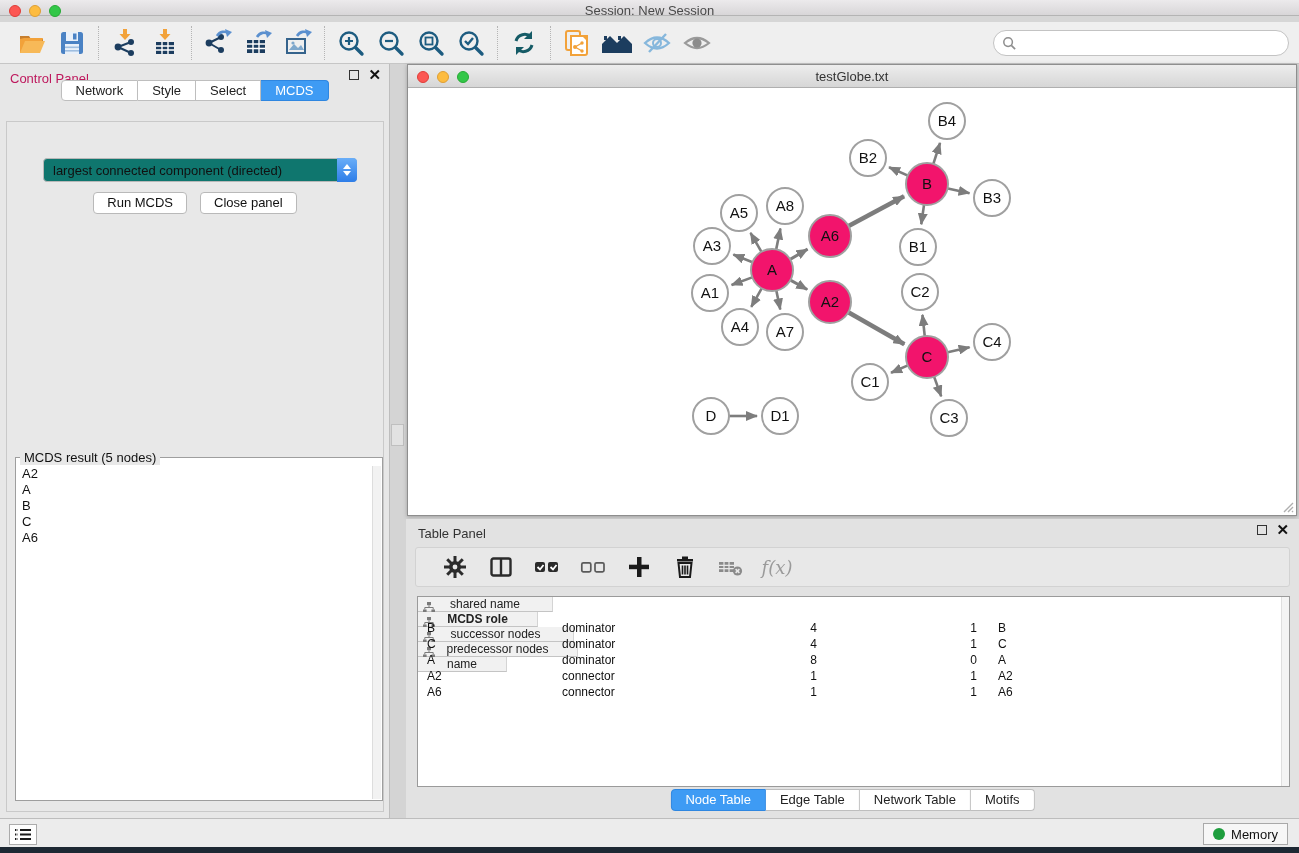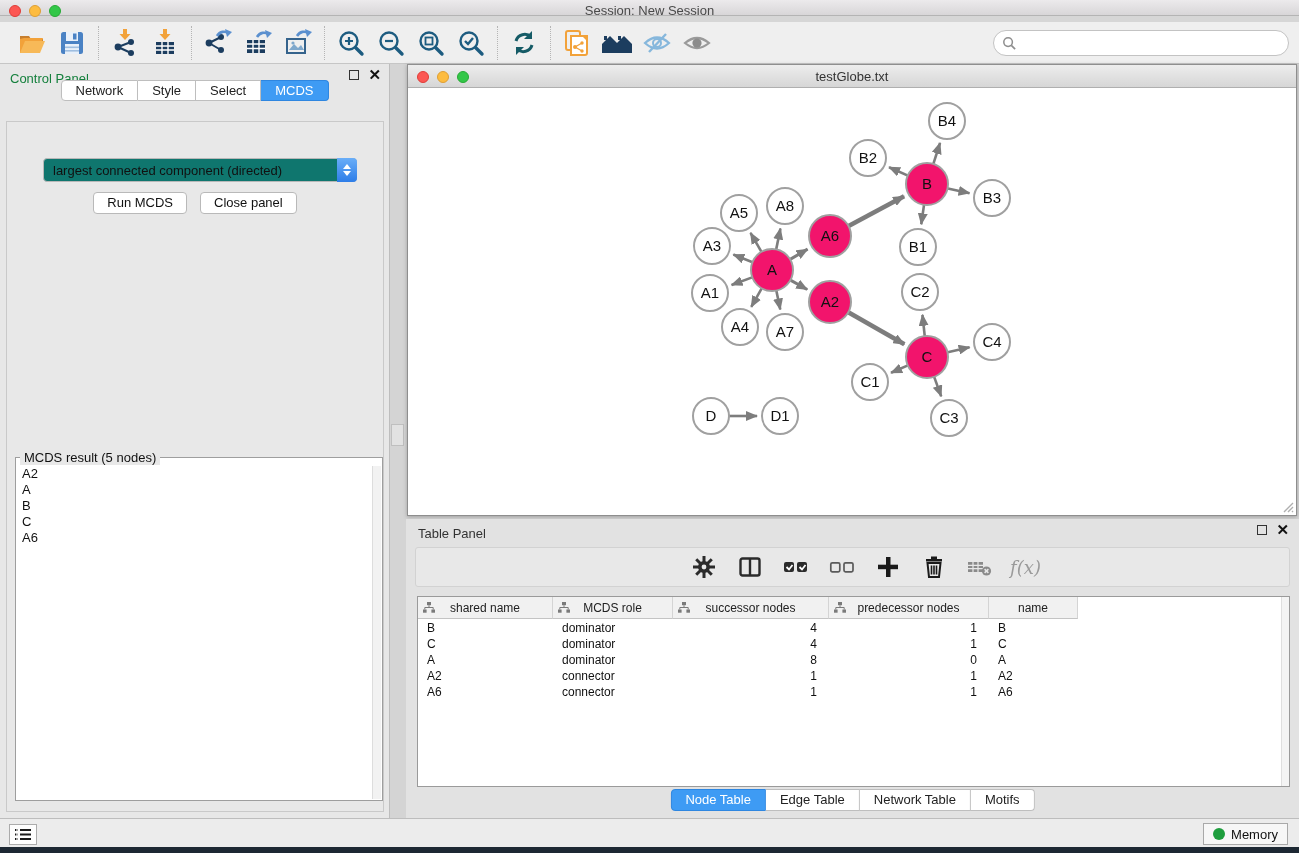--- a/index.html
+++ b/index.html
@@ -24,21 +24,21 @@
   .search-wrap { position:absolute; right:10px; top:8px; width:296px; height:26px; background:#fff;
     border:1px solid #C3C3C3; border-radius:13px; display:flex; align-items:center; padding-left:8px; }
   .search-wrap input { border:none; outline:none; flex:1; font-size:13px; background:transparent; margin-left:5px; font-family:"Liberation Sans",sans-serif;}
 
   
   .main { position:absolute; left:0; top:64px; width:1299px; height:754px; background:#D4D4D4; }
 
   
   .control-panel { position:absolute; left:0; top:0; width:390px; height:754px; background:#E7E7E7; border-right:1px solid #BDBDBD; }
   .panel-head { position:absolute; left:0; top:0; width:100%; height:28px; }
-  .panel-title { position:absolute; left:10px; top:7px; font-size:13px; color:#15803d; }
+  .panel-title { position:absolute; left:10px; top:7px; font-size:13px; color:#be185d; }
   .panel-ctrls { position:absolute; right:8px; top:6px; display:flex; gap:9px; align-items:center; }
   .float-box { width:10px; height:10px; border:1.5px solid #333; display:inline-block; }
   .close-x { font-weight:bold; font-size:15px; color:#111; line-height:10px; }
   .seg-tabs { position:absolute; display:flex; }
   .cp-tabs { left:50%; transform:translateX(-50%); top:16px; }
   .seg-tab { height:21px; line-height:19px; padding:0 14px; background:#FFF; border:1px solid #BEBEBE; border-left:none;
     font-size:13px; color:#222; text-align:center; }
   .seg-tab:first-child { border-left:1px solid #BEBEBE; border-radius:4px 0 0 4px; }
   .seg-tab:last-child { border-radius:0 4px 4px 0; }
   .seg-tab.active { background:#3E9BF4; border-color:#2E86E0; color:#fff; }
@@ -70,25 +70,25 @@
   .net-titlebar .lights { top:6px; }
   .net-title { position:absolute; left:0; right:0; top:4px; text-align:center; font-size:13px; color:#333; }
   .net-canvas { position:absolute; left:0; top:23px; right:0; bottom:0; background:#fff; overflow:hidden; }
   .resize-grip { position:absolute; right:2px; bottom:2px; }
 
   
   .table-panel { position:absolute; left:406px; top:455px; width:893px; height:299px; background:#E2E2E2; }
   .tp-title { position:absolute; left:12px; top:7px; font-size:13px; color:#333; }
   .tp-ctrls { position:absolute; right:10px; top:6px; display:flex; gap:9px; align-items:center; }
   .tp-toolbar { position:absolute; left:9px; top:28px; width:875px; height:40px; background:#E8E8E8;
-    border:1px solid #D2D2D2; border-radius:3px; display:flex; align-items:center; gap:16px; padding-left:24px;justify-content:center; }
+    border:1px solid #D2D2D2; border-radius:3px; display:flex; align-items:center; gap:16px; padding-left:24px; }
   .tt-btn { width:30px; height:30px; display:flex; align-items:center; justify-content:center; }
   .fx { font-family:"DejaVu Serif", serif; font-style:italic; font-size:18px; color:#9A9A9A; }
   .data-table { position:absolute; left:11px; top:77px; width:873px; height:191px; background:#fff; border:1px solid #9A9A9A; overflow:hidden; }
-  .dt-header { position:absolute; left:0; top:0; height:29px; display:flex; }
+  .dt-header { position:absolute; left:0; top:0; height:29px; display:flex;flex-direction:column; }
   .dt-hcell { position:relative; height:22px; background:#F1F1F1; border-right:1px solid #D4D4D4; border-bottom:1px solid #C4C4C4;
     font-size:12px; color:#222; display:flex; align-items:center; justify-content:center; }
   .dt-hcell .hicon { position:absolute; left:5px; top:5px; }
   .dt-rows { position:absolute; left:0; top:23px; right:9px; }
   .dt-row { display:flex; height:16px; }
   .dt-cell { font-size:12px; color:#111; line-height:16px; white-space:nowrap; overflow:hidden; }
   .dt-vscroll { position:absolute; right:0; top:0; bottom:0; width:8px; background:#F4F4F4; border-left:1px solid #DFDFDF; }
   .tp-tabs { left:50%; transform:translateX(-50%); top:270px; }
   .tp-tabs .seg-tab { height:22px; line-height:20px; }
 
@@ -475,21 +475,21 @@
             <svg class="hicon" width="12" height="11" viewBox="0 0 12 11">
               <g fill="#7A7A7A">
                 <rect x="4" y="0" width="4" height="3.2"></rect>
                 <rect x="0" y="7.5" width="3.6" height="3.2"></rect>
                 <rect x="8.4" y="7.5" width="3.6" height="3.2"></rect>
               </g>
               <path d="M6 3.2v2.3M1.8 7.5V5.5h8.4v2" stroke="#7A7A7A" fill="none" stroke-width="1"></path>
             </svg>
             <span>shared name</span>
           </div>
-          <div class="dt-hcell" style="width: 120px;">
+          <div class="dt-hcell" style="width: 120px; font-weight: bold;">
             <svg class="hicon" width="12" height="11" viewBox="0 0 12 11">
               <g fill="#7A7A7A">
                 <rect x="4" y="0" width="4" height="3.2"></rect>
                 <rect x="0" y="7.5" width="3.6" height="3.2"></rect>
                 <rect x="8.4" y="7.5" width="3.6" height="3.2"></rect>
               </g>
               <path d="M6 3.2v2.3M1.8 7.5V5.5h8.4v2" stroke="#7A7A7A" fill="none" stroke-width="1"></path>
             </svg>
             <span>MCDS role</span>
           </div>

